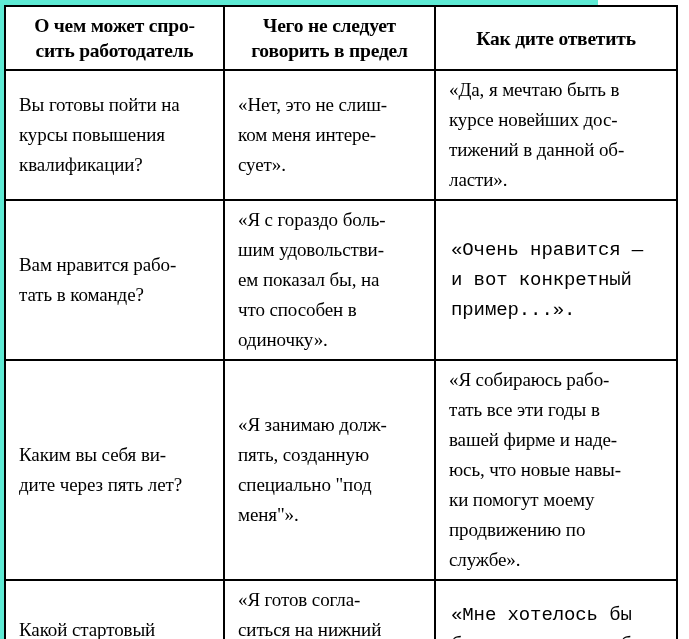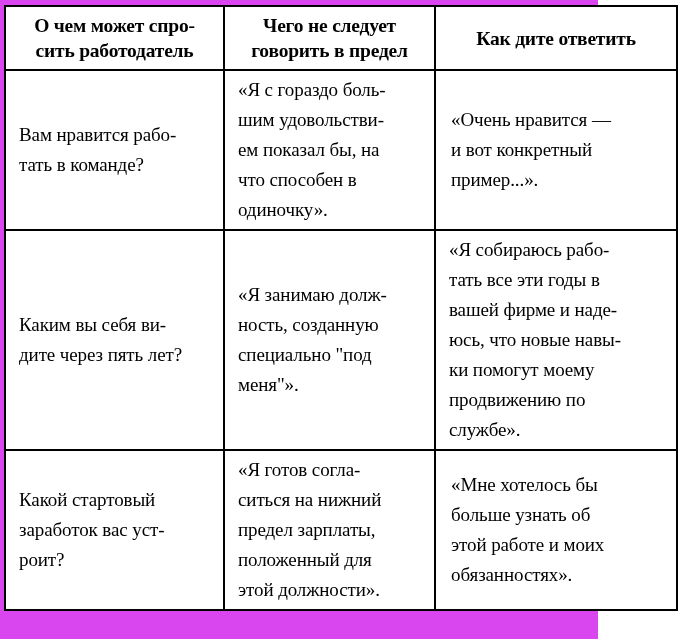--- a/index.html
+++ b/index.html
@@ -13,21 +13,21 @@
     height: 639px;
     overflow: hidden;
     font-family: "Liberation Serif", "DejaVu Serif", serif;
     color: #000000;
   }
 
   .page {
     position: relative;
     width: 598px;
     height: 639px;
-    background: #d946ef;
+    background: #5eead4;
     box-sizing: border-box;
   }
 
   .qa-table {
     position: absolute;
     left: 4px;
     top: 5px;
     width: 672px;
     border-collapse: collapse;
     table-layout: fixed;
@@ -70,20 +70,21 @@
     letter-spacing: -0.1px;
   }
   .cell-inner {
     display: block;
     padding: 4px 10px 4px 13px;
     text-align: left;
     white-space: pre-line;
   }
   .cell-inner.indent-more {
     padding-left: 15px;
+    font-family: Liberation Mono, monospace;
   }
 
   
   .row-1 td { height: 109px; }
   .row-2 td { height: 132px; }
   .row-3 td { height: 190px; border-radius: 12px; }
   .row-4 td { height: 126px; }
 </style>
 </head>
 <body>
@@ -108,20 +109,38 @@
 говорить в предел</span>
         </th>
         <th>
           <span class="hdr-inner">Как дите ответить</span>
         </th>
       </tr>
     </thead>
 
     <tbody>
 
+      <tr class="row-1">
+        <td>
+          <span class="cell-inner">Вы готовы пойти на
+курсы повышения
+квалификации?</span>
+        </td>
+        <td>
+          <span class="cell-inner">«Нет, это не слиш-
+ком меня интере-
+сует».</span>
+        </td>
+        <td>
+          <span class="cell-inner">«Да, я мечтаю быть в
+курсе новейших дос-
+тижений в данной об-
+ласти».</span>
+        </td>
+      </tr>
 
       <tr class="row-2">
         <td>
           <span class="cell-inner">Вам нравится рабо-
 тать в команде?</span>
         </td>
         <td>
           <span class="cell-inner">«Я с гораздо боль-
 шим удовольстви-
 ем показал бы, на
@@ -135,21 +154,21 @@
         </td>
       </tr>
 
       <tr class="row-3">
         <td>
           <span class="cell-inner">Каким вы себя ви-
 дите через пять лет?</span>
         </td>
         <td>
           <span class="cell-inner">«Я занимаю долж-
-ность, созданную
+пять, созданную
 специально "под
 меня"».</span>
         </td>
         <td>
           <span class="cell-inner">«Я собираюсь рабо-
 тать все эти годы в
 вашей фирме и наде-
 юсь, что новые навы-
 ки помогут моему
 продвижению по

